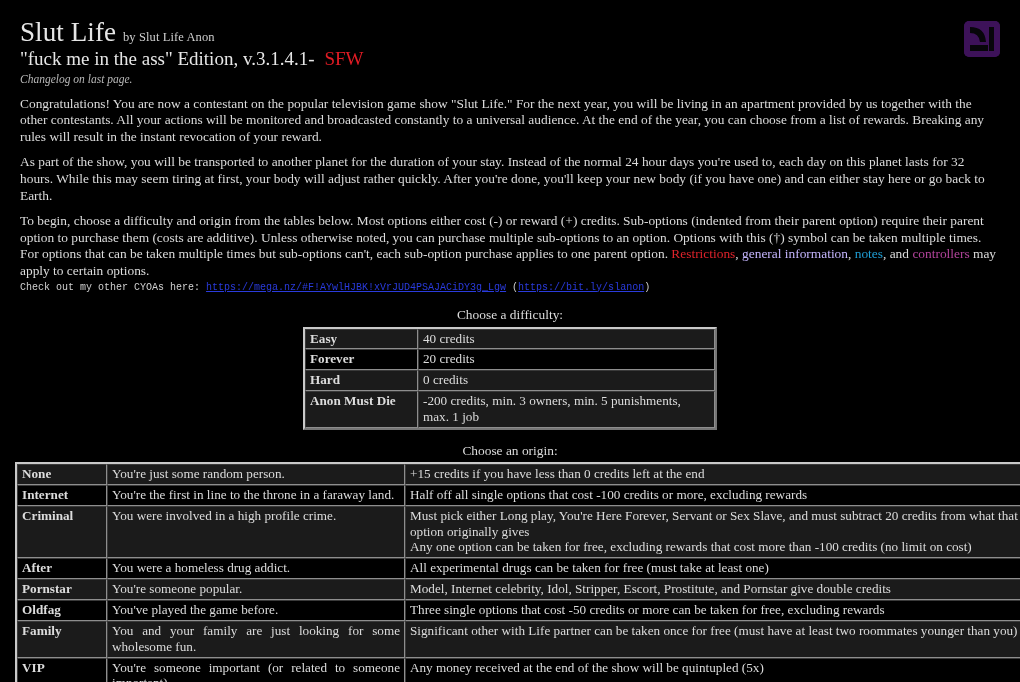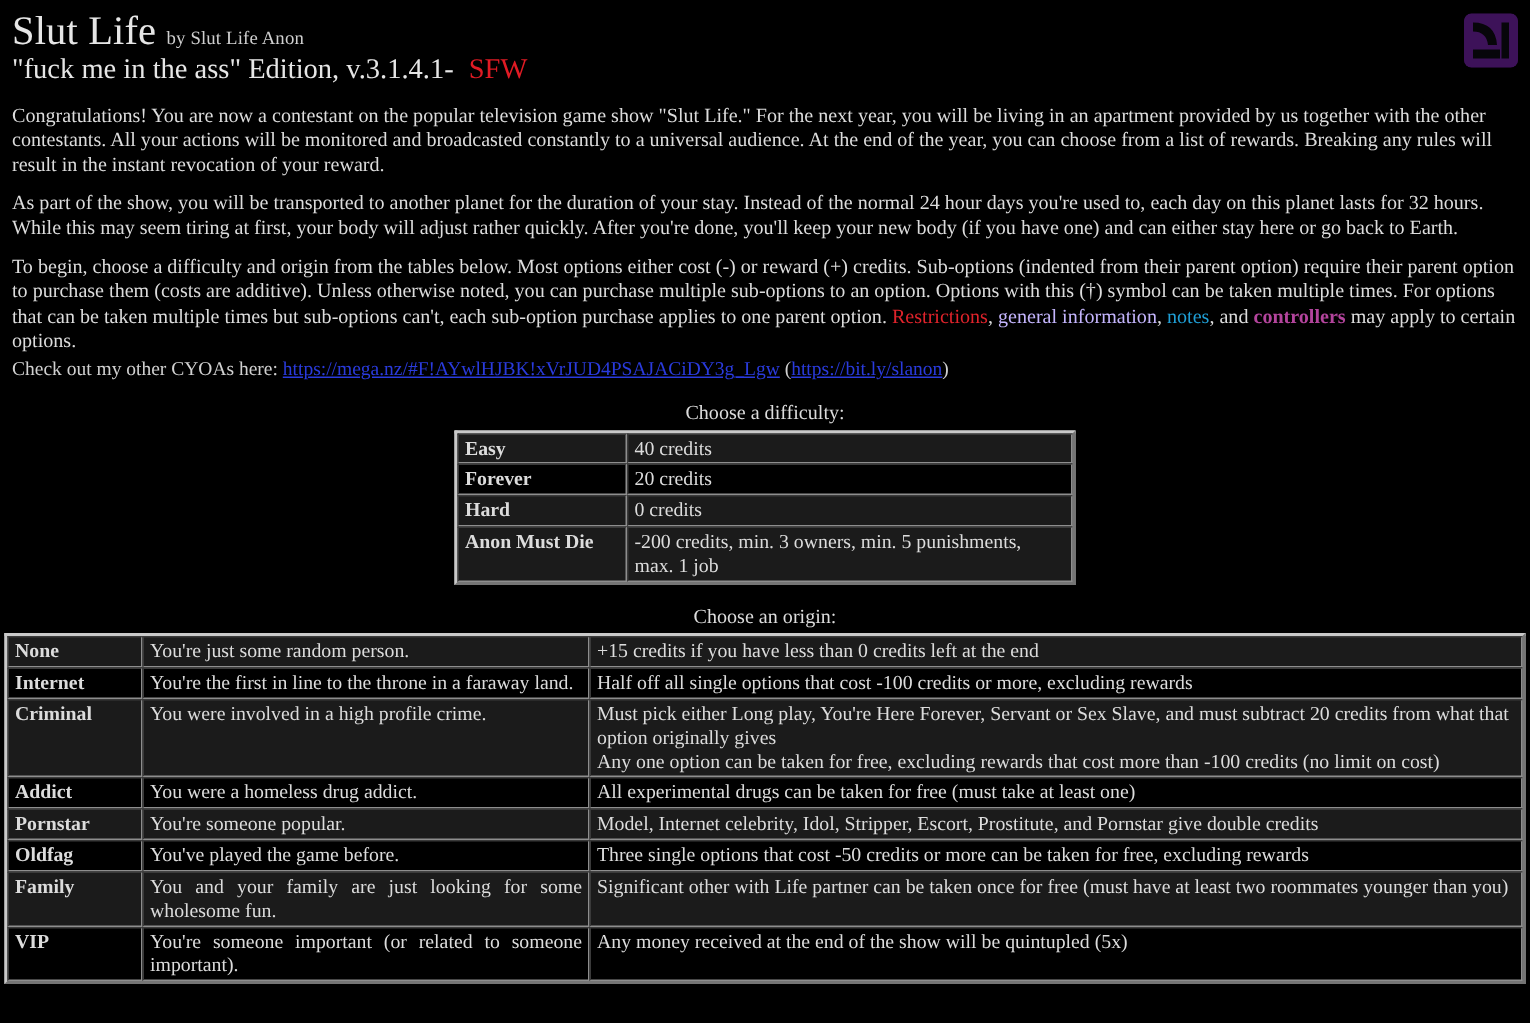--- a/index.html
+++ b/index.html
@@ -13,21 +13,21 @@
     overflow: hidden;
     font-family: "Liberation Serif", "DejaVu Serif", serif;
     color: #d8d8d8;
     font-size: 13.3px;
     line-height: 1.22;
   }
   .page {
     position: relative;
     width: 1020px;
     height: 682px;
-    padding: 0;
+    padding: 12px;
     box-sizing: border-box;
   }
 
   
   .header {
     position: relative;
     padding: 6px 8px 0 8px;
   }
   h1.title {
     font-size: 27px;
@@ -73,47 +73,48 @@
     margin: 9px 0 0 0;
     text-align: left;
     font-size: 13.4px;
     line-height: 1.24;
     color: #dcdcdc;
   }
   p.para:first-child { margin-top: 10px; }
   .c-restrictions { color: #e0232b; }
   .c-geninfo { color: #c4b5fd; }
   .c-notes { color: #1f9fd6; }
-  .c-controllers { color: #b3449c; font-weight: bold; }
+  .c-controllers { color: #b3449c; }
 
   p.cyoa-line {
     margin: 2px 0 0 0;
-    font-size: 13px;
+    font-size: 10px;
     line-height: 1.25;
     color: #d0d0d0;
+    font-family: Liberation Mono, monospace;
   }
   p.cyoa-line a {
     color: #2a3bdd;
     text-decoration: underline;
   }
 
   
   .caption {
     text-align: center;
     margin: 13px 0 3px 0;
     font-size: 13.4px;
     color: #dcdcdc;
   }
 
   
   table {
     border-collapse: separate;
     border-spacing: 0;
     border: 2px outset #c9c9c9;
-    background: #e5e5e5;
+    background: #0c4a6e;
     color: #dcdcdc;
     font-size: 13.2px;
     line-height: 1.2;
   }
   table td {
     border: 1px inset #8e8e8e;
     padding: 1px 4px 2px 4px;
     vertical-align: top;
   }
   .row-alt td { background: #1b1b1b; }
@@ -146,20 +147,21 @@
 <div class="page">
 
   <div class="header">
     <h1 class="title">
       <span>Slut Life</span>
       <span class="byline">by Slut Life Anon</span>
     </h1>
     <div class="edition">
       <span>"fuck me in the ass" Edition, v.3.1.4.1-</span><span class="sfw">SFW</span>
     </div>
+    <div class="changelog">Changelog on last page.</div>
 
     <div class="logo">
       <svg width="36" height="36" viewBox="0 0 36 36" xmlns="http://www.w3.org/2000/svg">
         <rect x="0" y="0" width="36" height="36" rx="5" fill="#3d1259"></rect>
         <path d="M6 6 L6 12 Q15 12 16 21 L22 21 Q21 6 6 6 Z" fill="#07060a"></path>
         <rect x="6" y="24" width="18" height="6" fill="#07060a"></rect>
         <path d="M25 6 L30 6 L30 30 L25 30 Z" fill="#07060a"></path>
       </svg>
     </div>
   </div>
@@ -220,21 +222,21 @@
         <tr class="row-alt">
           <td class="c0 keycell">Criminal</td>
           <td class="c1">You were involved in a high profile crime.</td>
           <td class="c2">
             <span class="ml">Must pick either Long play, You're Here Forever, Servant or Sex Slave, and must subtract 20 credits from what that option originally gives</span>
             <span class="ml">Any one option can be taken for free, excluding rewards that cost more than -100 credits (no limit on cost)</span>
           </td>
         </tr>
 
         <tr class="row-base">
-          <td class="c0 keycell">Addict</td>
+          <td class="c0 keycell">After</td>
           <td class="c1">You were a homeless drug addict.</td>
           <td class="c2">
             <span class="ml">All experimental drugs can be taken for free (must take at least one)</span>
           </td>
         </tr>
 
         <tr class="row-alt">
           <td class="c0 keycell">Pornstar</td>
           <td class="c1">You're someone popular.</td>
           <td class="c2">

